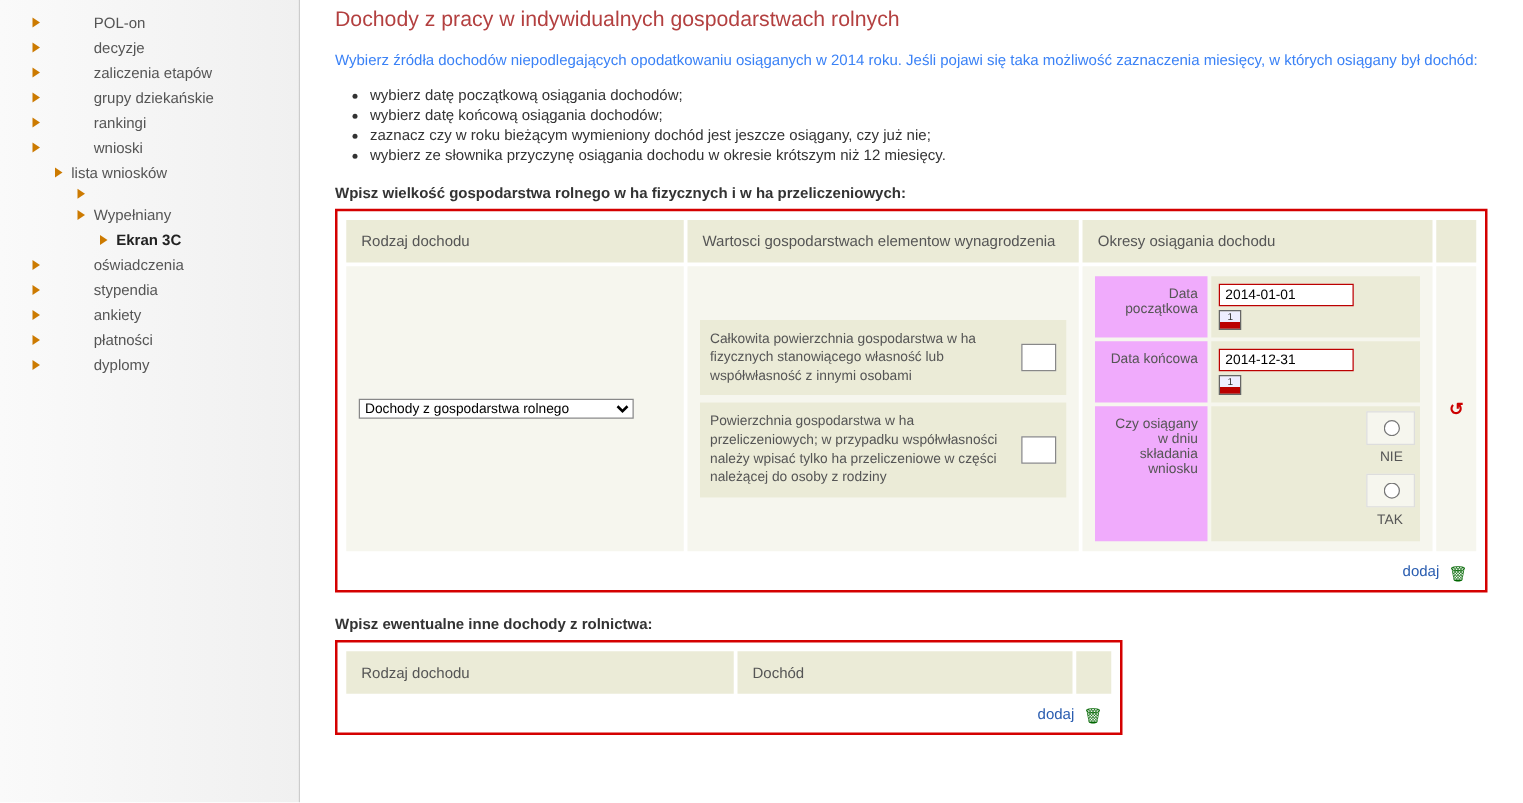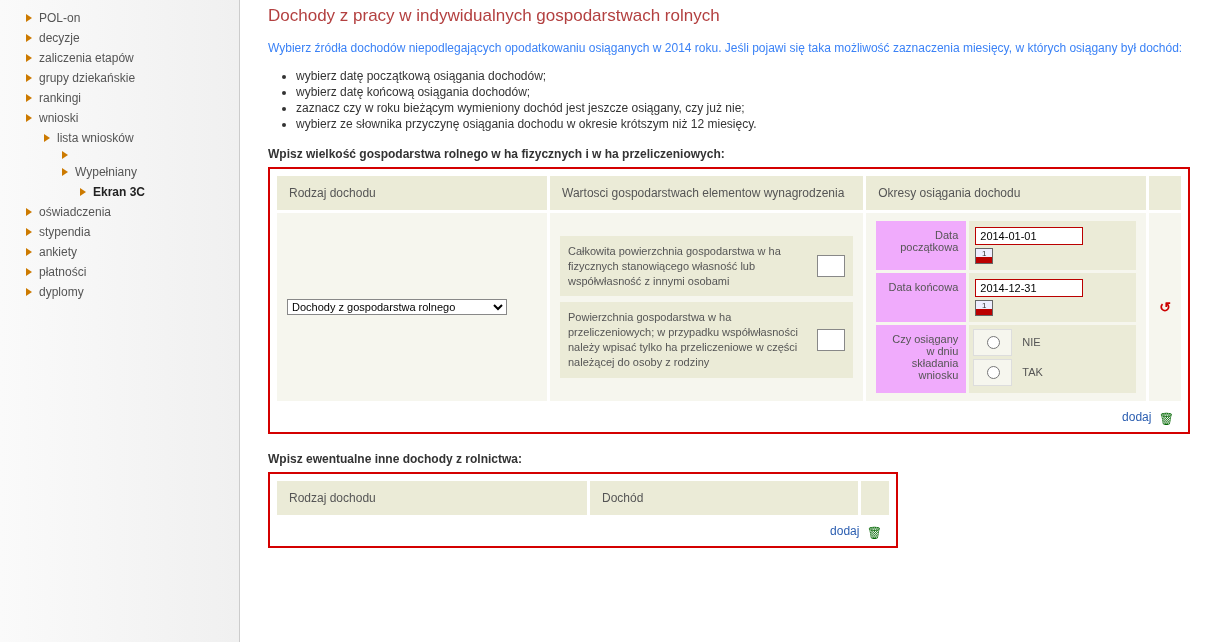--- a/index.html
+++ b/index.html
@@ -26,21 +26,21 @@
 }
 .nav-item .bullet {
   width: 0; height: 0;
   border-top: 4px solid transparent;
   border-bottom: 4px solid transparent;
   border-left: 6px solid #cc7a00;
   margin-right: 7px;
   flex-shrink: 0;
 }
 .nav-item span.lbl { color: #555; }
-.indent-1 { padding-left: 18px; }
+.indent-1 { padding-left: 18px; gap: 36px; }
 .indent-2 { padding-left: 36px; }
 .indent-3 { padding-left: 54px; }
 .indent-4 { padding-left: 72px; }
 .current span.lbl { font-weight: bold; color: #222; }
 
 .main {
   flex: 1;
   padding: 2px 28px 20px 28px;
 }
 h1 {
@@ -100,21 +100,21 @@
 .period-grid { display: grid; grid-template-columns: 90px 1fr; gap: 3px; }
 .period-grid .lab { background: #f0abfc; padding: 8px; font-size: 11px; color: #555; text-align: right; }
 .period-grid .val { background: #ebebd7; padding: 6px; }
 .date-inp { width: 108px; border: 1px solid #b00; padding: 2px 4px; font-size: 11px; }
 .cal-icon {
   display: inline-block; width: 18px; height: 16px;
   background: linear-gradient(#eef 60%, #b00 60%);
   border: 1px solid #666; margin-top: 3px;
   font-size: 8px; text-align: center; line-height: 9px; color: #333;
 }
-.radio-row { display: flex; align-items: center; margin-bottom: 3px; }
+.radio-row { display: flex; align-items: flex-end; margin-bottom: 3px; flex-direction: column; }
 .radio-row .rlab { background: #ebebd7; padding: 4px 10px; font-size: 11px; color: #555; margin-left: 0; flex:1; }
 .radio-box { background: #f6f6ee; padding: 3px 8px; border:1px solid #ddd; }
 .action-col { width: 28px; text-align: center; }
 .del-icon, .add-icon, .del2-icon {
   display: inline-block;
   cursor: pointer;
   font-size: 14px;
 }
 .del-icon::before { content: "↺"; color: #c00; font-weight:bold; }
 .del2-icon::before { content: "🗑"; color:#c00; font-size:12px; }

